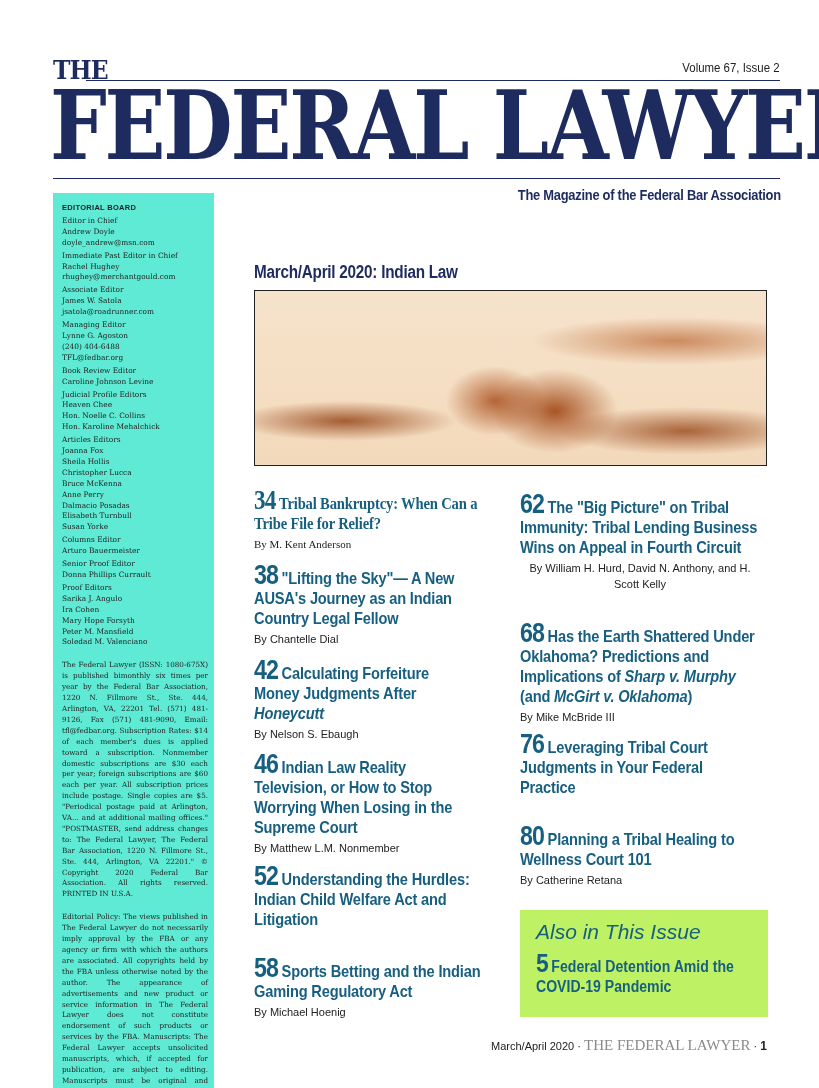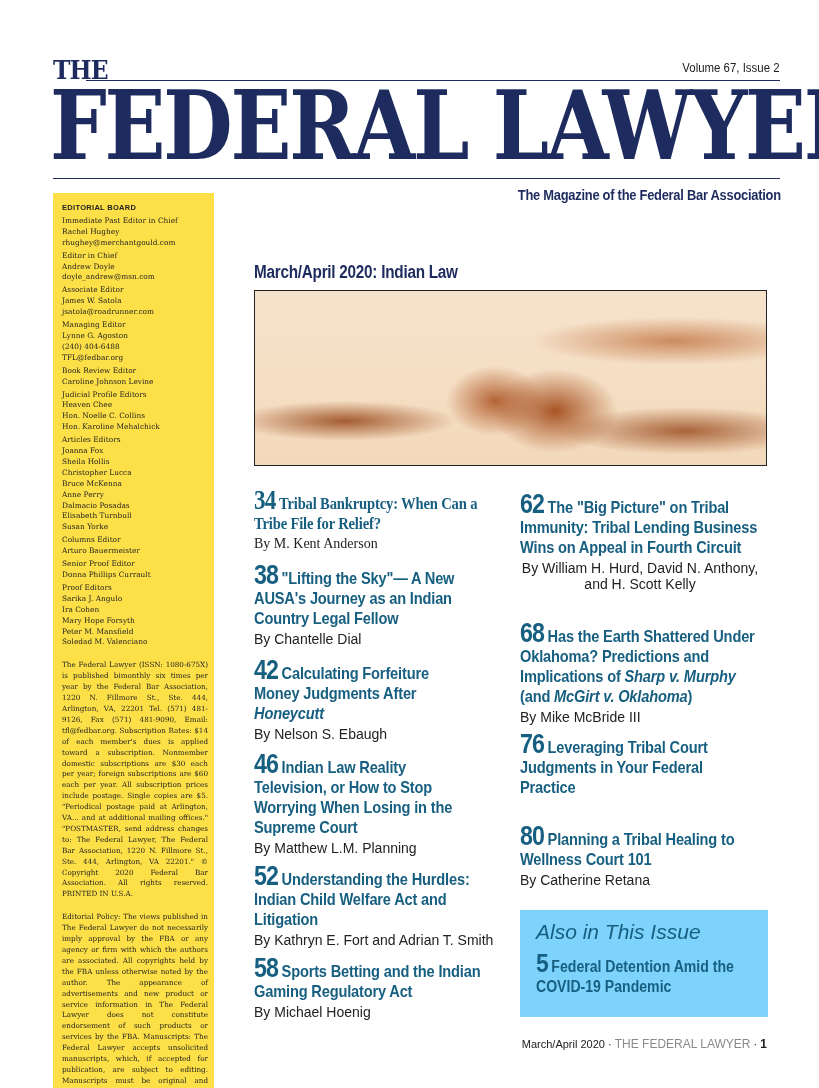--- a/index.html
+++ b/index.html
@@ -5,73 +5,73 @@
   html, body { margin:0; padding:0; }
   body { width:819px; height:1088px; background:#ffffff; position:relative; overflow:hidden; font-family:"Liberation Sans", sans-serif; }
 
   #the { position:absolute; left:53px; top:57px; font-family:"DejaVu Serif", serif; font-weight:bold; font-size:26px; color:#1d2b5e; letter-spacing:-1px; transform:scaleX(0.9); transform-origin:left; line-height:26px; }
   #rule-top { position:absolute; left:86px; top:80px; width:694px; height:1px; background:#1d2b5e; }
   #volume { position:absolute; right:39px; top:60px; font-size:13px; color:#222; transform:scaleX(0.88); transform-origin:right; }
   #masthead { position:absolute; left:50px; top:80px; width:735px; font-family:"DejaVu Serif", serif; font-weight:bold; font-size:104px; line-height:100px; color:#1d2b5e; letter-spacing:-3px; transform:scaleX(0.77) scaleY(0.92); transform-origin:left top; white-space:nowrap; }
   #rule-bottom { position:absolute; left:53px; top:178px; width:727px; height:1px; background:#1d2b5e; }
   #tagline { position:absolute; right:38px; top:186px; font-weight:bold; font-size:15px; color:#1d2b5e; transform:scaleX(0.86); transform-origin:right; white-space:nowrap; letter-spacing:-0.3px; }
 
-  #sidebar { position:absolute; left:53px; top:193px; width:161px; height:895px; background:#fde047; box-sizing:border-box; padding:10px 6px 0 9px; font-family:"DejaVu Serif", serif; font-size:7.4px; color:#222; line-height:10.9px; }
+  #sidebar { position:absolute; left:53px; top:193px; width:161px; height:895px; background:#5eead4; box-sizing:border-box; padding:10px 6px 0 9px; font-family:"DejaVu Serif", serif; font-size:7.4px; color:#222; line-height:10.9px; }
   #sidebar .board-title { font-family:"Liberation Sans", sans-serif; font-weight:bold; font-size:7.5px; letter-spacing:0.3px; margin-bottom:2px; }
   #sidebar .group { margin-bottom:2px; }
   #sidebar .line { white-space:nowrap; }
   #sidebar .para { text-align:justify; margin-top:12px; line-height:10.9px; font-size:7.2px; }
 
   #issue-title { position:absolute; left:254px; top:262px; font-weight:bold; font-size:18px; color:#1d2b5e; transform:scaleX(0.85); transform-origin:left; white-space:nowrap; letter-spacing:-0.3px; }
   #hero { position:absolute; left:254px; top:290px; width:513px; height:176px; border:1px solid #222; box-sizing:border-box; overflow:hidden;
     background:
       radial-gradient(ellipse 90px 60px at 300px 120px, rgba(160,70,20,0.9), rgba(160,70,20,0) 70%),
       radial-gradient(ellipse 70px 50px at 240px 110px, rgba(170,80,30,0.85), rgba(170,80,30,0) 70%),
       radial-gradient(ellipse 140px 25px at 90px 130px, rgba(150,70,25,0.85), rgba(150,70,25,0) 80%),
       radial-gradient(ellipse 160px 30px at 430px 140px, rgba(150,70,25,0.8), rgba(150,70,25,0) 80%),
       radial-gradient(ellipse 180px 30px at 420px 50px, rgba(190,110,60,0.75), rgba(190,110,60,0) 80%),
       linear-gradient(180deg, #f6e3cc 0%, #f3d9bb 100%); }
 
   .article { position:absolute; }
   .article .head { color:#175f80; font-weight:bold; font-size:17px; line-height:20px; transform:scaleX(0.86); transform-origin:left; width:300px; letter-spacing:-0.2px; }
   .article .num { font-size:27px; font-weight:900; letter-spacing:-1px; margin-right:4px; }
-  .article .by { font-size:14px; color:#222; margin-top:2px; line-height:16px; }
+  .article .by { font-size:11px; color:#222; margin-top:2px; line-height:16px; }
   .article .head i { font-style:italic; }
 
-  #also { position:absolute; left:520px; top:910px; width:248px; height:107px; background:#7dd3fc; }
+  #also { position:absolute; left:520px; top:910px; width:248px; height:107px; background:#bef264; }
   #also-title { position:absolute; left:16px; top:10px; font-style:italic; font-size:21px; color:#175f80; }
   #also-item { position:absolute; left:16px; top:43px; color:#175f80; font-weight:bold; font-size:16px; line-height:20px; transform:scaleX(0.88); transform-origin:left; width:270px; }
   #also-item .num { font-size:26px; font-weight:900; margin-right:3px; }
 
   #footer { position:absolute; right:52px; top:1037px; font-size:11px; color:#222; white-space:nowrap; }
-  #footer .pub { font-family:Liberation Sans, sans-serif; color:#8a8a8a; font-size:12px; }
+  #footer .pub { font-family:Liberation Serif, serif; color:#8a8a8a; font-size:15px; }
   #footer .pg { font-weight:bold; font-size:12px; }
 </style>
 </head>
 <body>
 
 <div id="the">THE</div>
 <div id="rule-top"></div>
 <div id="volume">Volume 67, Issue 2</div>
 <div id="masthead">FEDERAL LAWYER</div>
 <div id="rule-bottom"></div>
 <div id="tagline">The Magazine of the Federal Bar Association</div>
 
 <div id="sidebar">
   <div class="board-title">EDITORIAL BOARD</div>
 
   <div class="group">
+    <div class="line">Editor in Chief</div>
+    <div class="line">Andrew Doyle</div>
+    <div class="line">doyle_andrew@msn.com</div>
+  </div>
+  <div class="group">
     <div class="line">Immediate Past Editor in Chief</div>
     <div class="line">Rachel Hughey</div>
     <div class="line">rhughey@merchantgould.com</div>
-  </div>
-  <div class="group">
-    <div class="line">Editor in Chief</div>
-    <div class="line">Andrew Doyle</div>
-    <div class="line">doyle_andrew@msn.com</div>
   </div>
   <div class="group">
     <div class="line">Associate Editor</div>
     <div class="line">James W. Satola</div>
     <div class="line">jsatola@roadrunner.com</div>
   </div>
   <div class="group">
     <div class="line">Managing Editor</div>
     <div class="line">Lynne G. Agoston</div>
     <div class="line">(240) 404-6488</div>
@@ -132,26 +132,25 @@
   <div class="by">By Chantelle Dial</div>
 </div>
 
 <div class="article" style="left:254px; top:660px;">
   <div class="head" style="width:250px;"><span class="num">42</span><span>Calculating Forfeiture Money Judgments After</span> <i>Honeycutt</i></div>
   <div class="by">By Nelson S. Ebaugh</div>
 </div>
 
 <div class="article" style="left:254px; top:754px;">
   <div class="head" style="width:235px;"><span class="num">46</span><span>Indian Law Reality Television, or How to Stop Worrying When Losing in the Supreme Court</span></div>
-  <div class="by">By Matthew L.M. Planning</div>
+  <div class="by">By Matthew L.M. Nonmember</div>
 </div>
 
 <div class="article" style="left:254px; top:866px;">
   <div class="head" style="width:265px;"><span class="num">52</span><span>Understanding the Hurdles: Indian Child Welfare Act and Litigation</span></div>
-  <div class="by">By Kathryn E. Fort and Adrian T. Smith</div>
 </div>
 
 <div class="article" style="left:254px; top:958px;">
   <div class="head" style="width:275px;"><span class="num">58</span><span>Sports Betting and the Indian Gaming Regulatory Act</span></div>
   <div class="by">By Michael Hoenig</div>
 </div>
 
 <div class="article" style="left:520px; top:494px;">
   <div class="head" style="width:290px;"><span class="num">62</span><span>The "Big Picture" on Tribal Immunity: Tribal Lending Business Wins on Appeal in Fourth Circuit</span></div>
   <div class="by" style="width:240px;text-align:center;">By William H. Hurd, David N. Anthony, and H. Scott Kelly</div>

